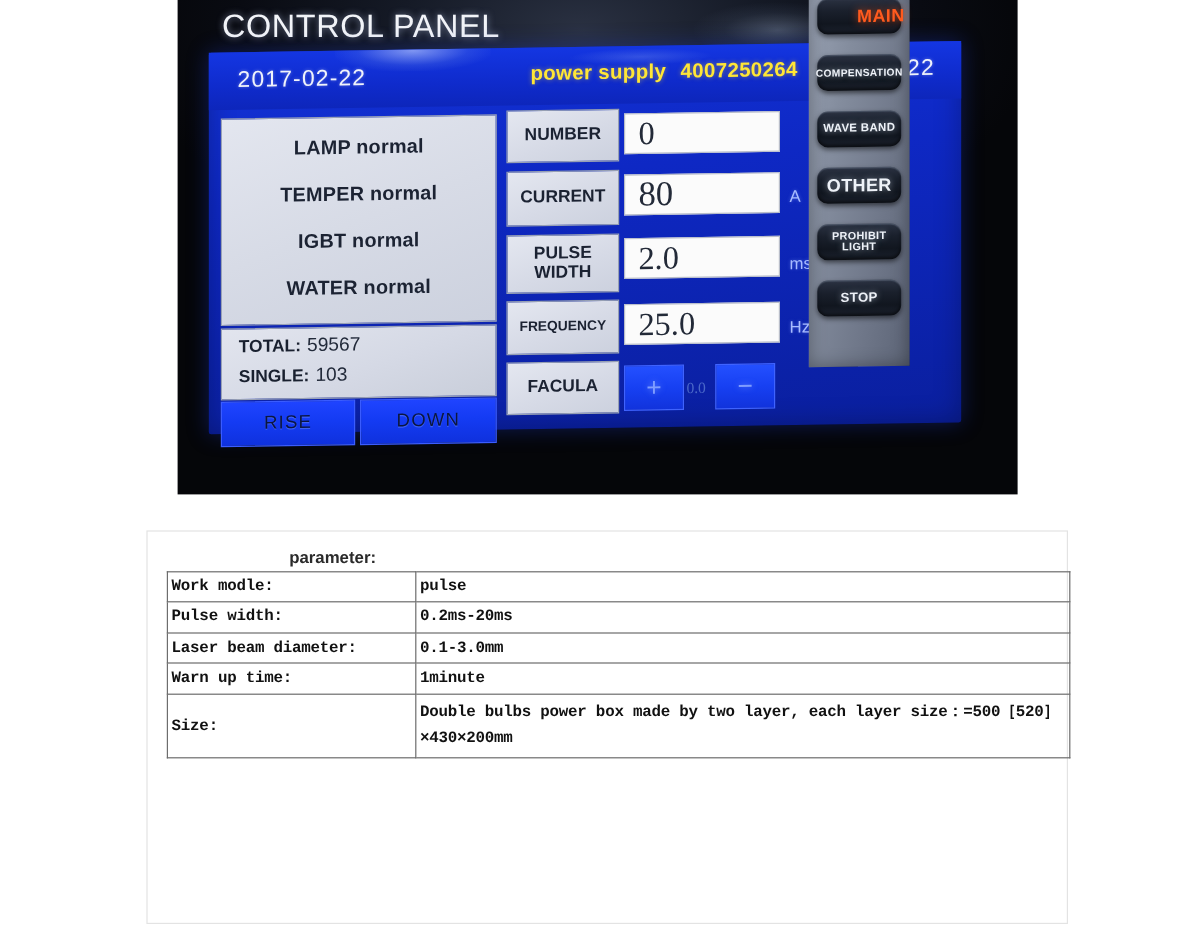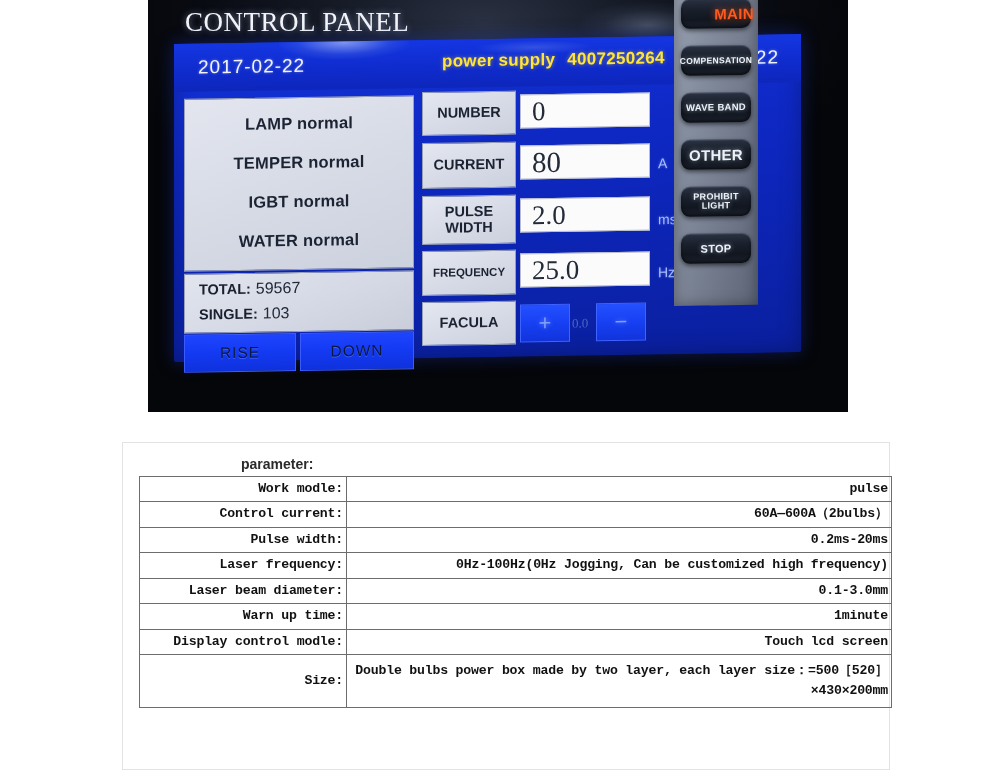--- a/index.html
+++ b/index.html
@@ -19,21 +19,21 @@
       radial-gradient(ellipse 380px 200px at 48% 6%, #2a3142 0%, #151a26 40%, #090b12 75%, #050609 100%);
     overflow:hidden;
   }
   #photo-glare{
     position:absolute;left:430px;top:2px;width:140px;height:46px;
     background:radial-gradient(ellipse at center,rgba(180,200,230,.30) 0%,rgba(120,140,175,.10) 45%,rgba(0,0,0,0) 72%);
     pointer-events:none;
   }
   #photo-title{
     position:absolute;left:37px;top:7px;
-    font-family:Liberation Serif, serif;
+    font-family:Liberation Sans, sans-serif;
     font-size:27px;letter-spacing:.5px;color:#f2f4f8;font-weight:400;
     text-shadow:0 0 6px rgba(200,215,255,.55);
     white-space:nowrap;
   }
 
   
   #lcd{
     position:absolute;left:26px;top:39px;width:627px;height:318px;
     background:linear-gradient(175deg,#1333d8 0%,#0e28c4 35%,#0a1f9e 100%);
     box-shadow:0 0 18px rgba(30,60,220,.35), inset 0 0 22px rgba(0,0,0,.28);
@@ -185,21 +185,21 @@
     border-collapse:collapse;
     table-layout:fixed;
     font-family:"Liberation Mono","DejaVu Sans Mono",monospace;
   }
   #ptable td{
     border:1px solid #6d6d6d;
     font-size:13.2px;
     font-weight:bold;
     color:#111111;
     padding:2px 3px;
-    text-align:right;
+    text-align:left;
     vertical-align:middle;
     letter-spacing:-0.2px;
     line-height:1.55;
   }
   #ptable td.k{width:200px;}
   #ptable td.v{width:538px;}
   .tall{height:48px;}
 </style>
 </head>
 <body>
@@ -305,42 +305,30 @@
 
 <div id="table-wrap">
   <div id="param-caption">parameter:</div>
   <table id="ptable">
     <tbody>
       <tr>
           <td class="k">Work modle:</td>
           <td class="v">pulse</td>
         </tr>
       <tr>
-          <td class="k">Control current:</td>
-          <td class="v">60A—600A（2bulbs）</td>
-        </tr>
-      <tr>
           <td class="k">Pulse width:</td>
           <td class="v">0.2ms-20ms</td>
         </tr>
       <tr>
-          <td class="k">Laser frequency:</td>
-          <td class="v">0Hz-100Hz(0Hz Jogging, Can be customized high frequency)</td>
-        </tr>
-      <tr>
           <td class="k">Laser beam diameter:</td>
           <td class="v">0.1-3.0mm</td>
         </tr>
       <tr>
           <td class="k">Warn up time:</td>
           <td class="v">1minute</td>
-        </tr>
-      <tr>
-          <td class="k">Display control modle:</td>
-          <td class="v">Touch lcd screen</td>
         </tr>
       <tr>
           <td class="k tall">Size:</td>
           <td class="v tall">Double bulbs power box made by two layer, each layer size：=500［520］×430×200mm</td>
         </tr>
 
     </tbody>
   </table>
 </div>
 

